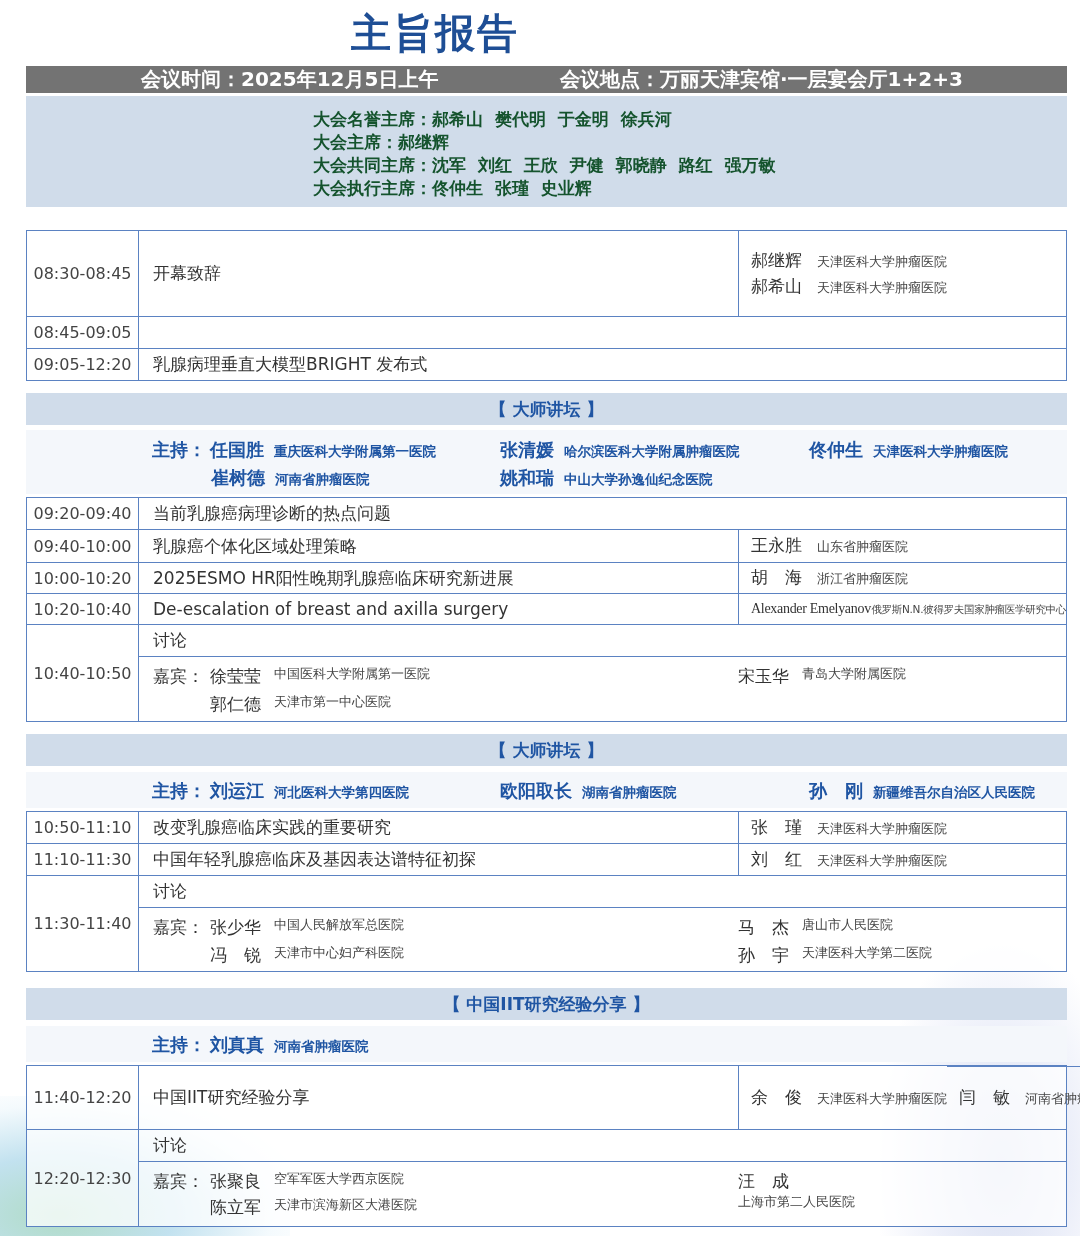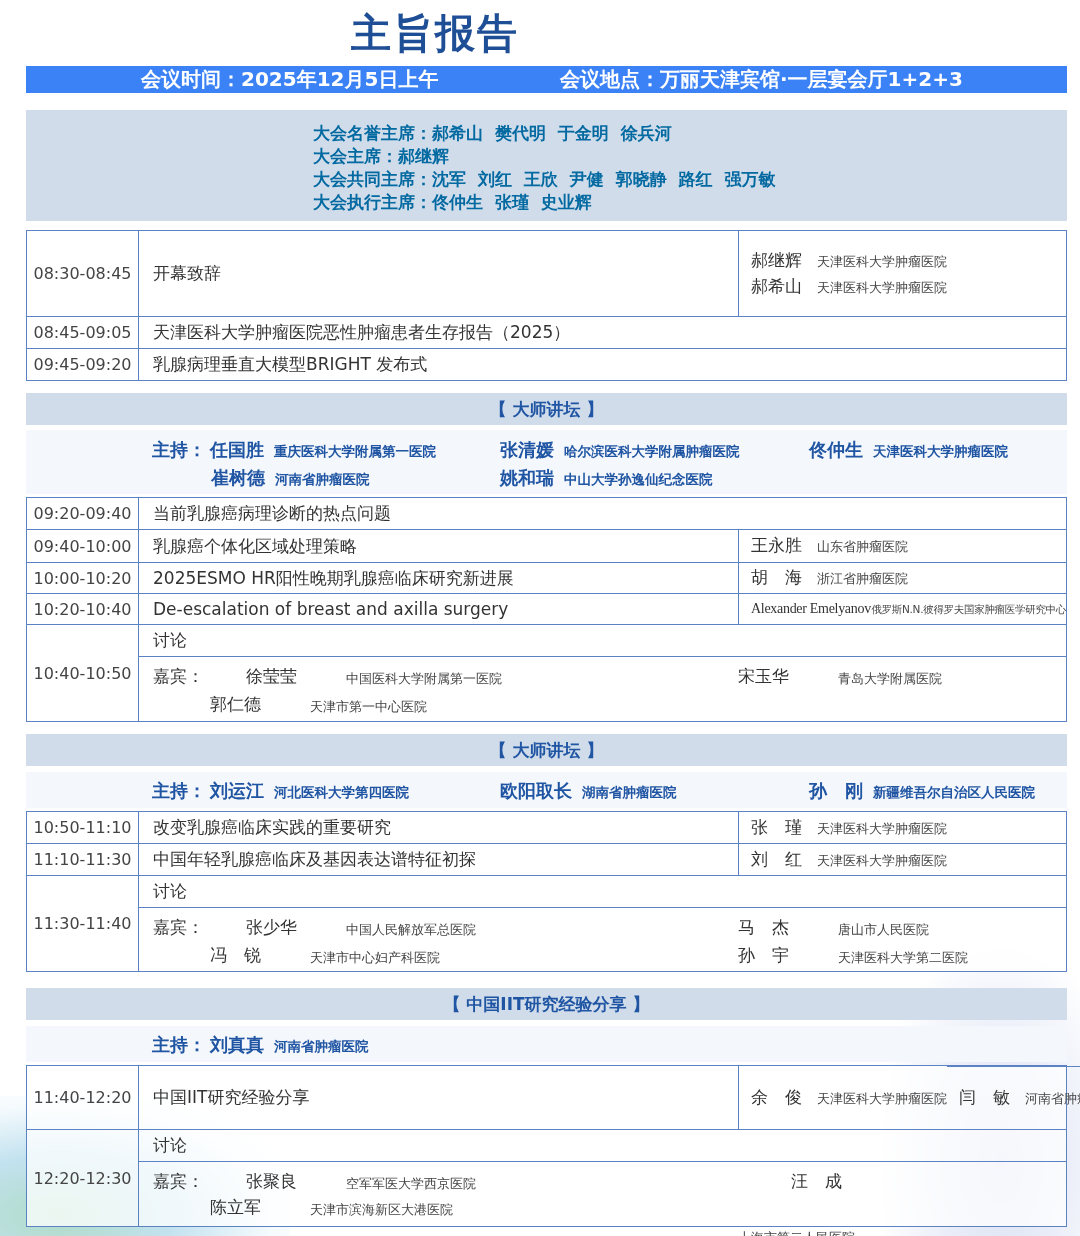--- a/index.html
+++ b/index.html
@@ -21,30 +21,30 @@
     z-index: 0;
   }
   .page { position: relative; z-index: 1; }
 
   .main-title {
     position: absolute; top: 6px; left: 0; width: 870px; text-align: center;
     font-size: 40px; font-weight: bold; color: #1e4e95; letter-spacing: 2px;
   }
   .info-bar {
     position: absolute; top: 66px; left: 26px; width: 1041px; height: 27px;
-    background: #3b82f6; color: #ffffff; font-size: 20px; font-weight: bold;
+    background: #737373; color: #ffffff; font-size: 20px; font-weight: bold;
     display: flex; align-items: center;
   }
   .info-bar .time { position: absolute; left: 115px; }
   .info-bar .venue { position: absolute; left: 534px; }
 
   .chairs {
-    position: absolute; top: 110px; left: 26px; width: 1041px; height: 111px;
+    position: absolute; top: 96px; left: 26px; width: 1041px; height: 111px;
     background: #d0dcea; padding: 12px 0 0 287px;
-    color: #0369a1; font-weight: bold; font-size: 17px; line-height: 23px;
+    color: #14532d; font-weight: bold; font-size: 17px; line-height: 23px;
   }
   .chairs .row span.names { word-spacing: 6px; }
 
   .tbl {
     position: absolute; left: 26px; width: 1041px;
     border: 1.5px solid #5b82c2; background: rgba(255,255,255,0.75);
   }
   .tr { position: relative; border-bottom: 1.5px solid #5b82c2; display: flex; }
   .tr:last-child { border-bottom: none; }
   .td-time {
@@ -74,21 +74,21 @@
     background: #f4f7fb; color: #1f55a3; font-weight: bold;
   }
   .host { position: absolute; white-space: nowrap; display: flex; align-items: baseline; }
   .host .hl { font-size: 18px; margin-right: 4px; }
   .host .hn { font-size: 18px; margin-right: 10px; }
   .host .ho { font-size: 13.5px; }
 
   .disc-wrap { flex: 1; display: flex; flex-direction: column; }
   .disc-title { height: 32px; border-bottom: 1.5px solid #5b82c2; display: flex; align-items: center; padding-left: 14px; font-size: 17px; color: #333; }
   .disc-guests { flex: 1; position: relative; }
-  .guest { position: absolute; display: flex; align-items: flex-end; white-space: nowrap; gap: 36px; }
+  .guest { position: absolute; display: flex; align-items: flex-start; white-space: nowrap; }
   .guest .gl { font-size: 17px; color: #333; width: 57px; }
   .guest .gn { font-size: 17px; color: #333; margin-right: 10px; min-width: 54px; }
   .guest .go { font-size: 13px; color: #444; }
 
   .split-speaker { width: 328px; border-left: 1.5px solid #5b82c2; display: flex; flex-direction: row; }
   .split-speaker .cell { flex: 1; display: flex; align-items: center; padding-left: 12px; }
   .split-speaker .cell + .cell { border-top: 1.5px solid #5b82c2; }
 </style>
 </head>
 <body>
@@ -122,24 +122,23 @@
             <span class="org">天津医科大学肿瘤医院</span>
           </div>
         <div class="spk">
             <span class="nm">郝希山</span>
             <span class="org">天津医科大学肿瘤医院</span>
           </div>
       </div>
     </div>
     <div class="tr" style="height:32px;">
       <div class="td-time">08:45-09:05</div>
-      <div class="td-topic">天津医科大学肿瘤医院恶性肿瘤患者生存报告（2025）</div>
     </div>
     <div class="tr" style="height:31px;">
-      <div class="td-time">09:45-09:20</div>
+      <div class="td-time">09:05-12:20</div>
       <div class="td-topic">乳腺病理垂直大模型BRIGHT 发布式</div>
     </div>
   </div>
 
   <div class="sec-head" style="top:393px;">【 大师讲坛 】</div>
   <div class="host-block" style="top:430px; height:64px;">
     <div class="host" style="left:126px; top:8px;">
         <span class="hl">主持：</span>
         <span class="hn">任国胜</span>
         <span class="ho">重庆医科大学附属第一医院</span>

